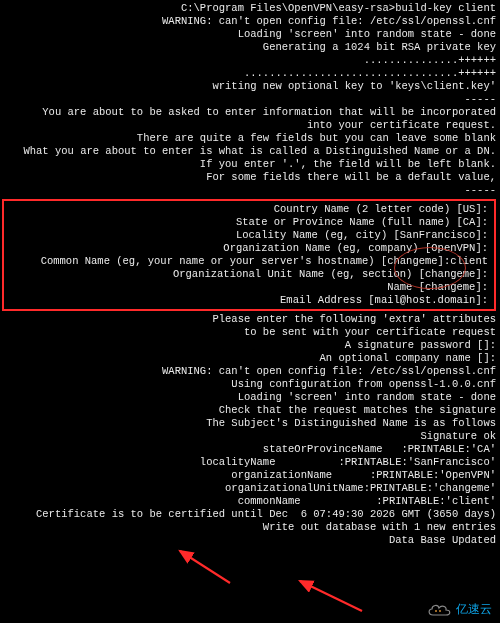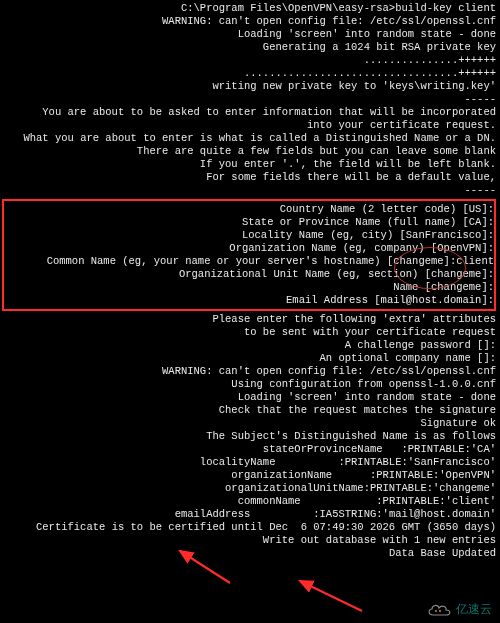--- a/index.html
+++ b/index.html
@@ -9,21 +9,21 @@
     font-family: "Consolas", "Courier New", monospace;
     font-size: 10.5px;
     line-height: 13px;
     color: #eaeaea;
     position: relative;
     padding: 2px 4px;
   }
   .line { white-space: pre; text-align: right; }
   .red-box {
     border: 2px solid #ff2a2a;
-    padding: 2px 0;
+    padding: 2px 6px;
     margin: 2px 0 2px -2px;
     position: relative;
   }
   .red-ellipse {
     position: absolute;
     border: 1.5px solid #c0392b;
     border-radius: 50%;
     width: 72px; height: 42px;
     right: 28px; top: 46px;
     pointer-events: none;
@@ -31,21 +31,21 @@
   }
   .arrow {
     position: absolute;
     pointer-events: none;
   }
   .arrow svg { display: block; }
   .watermark {
     position: absolute;
     right: 8px; bottom: 6px;
     display: flex; align-items: center; gap: 4px;
-    color: #0f766e; font-size: 12px;
+    color: #0ea5e9; font-size: 12px;
     font-family: Arial, sans-serif;
   }
   .cloud {
     position: relative;
     width: 26px; height: 16px;
   }
   .cloud svg { display:block; }
 </style>
 </head>
 <body>
@@ -53,26 +53,26 @@
 <div id="terminal">
 
   <div class="line">C:\Program Files\OpenVPN\easy-rsa&gt;build-key client</div>
 
   <div id="pre-box">
       <div class="line">WARNING: can't open config file: /etc/ssl/openssl.cnf</div>
       <div class="line">Loading 'screen' into random state - done</div>
       <div class="line">Generating a 1024 bit RSA private key</div>
       <div class="line">...............++++++</div>
       <div class="line">..................................++++++</div>
-      <div class="line">writing new private key to 'keys\writing.key'</div>
+      <div class="line">writing new optional key to 'keys\client.key'</div>
       <div class="line">-----</div>
       <div class="line">You are about to be asked to enter information that will be incorporated</div>
       <div class="line">into your certificate request.</div>
+      <div class="line">There are quite a few fields but you can leave some blank</div>
       <div class="line">What you are about to enter is what is called a Distinguished Name or a DN.</div>
-      <div class="line">There are quite a few fields but you can leave some blank</div>
       <div class="line">If you enter '.', the field will be left blank.</div>
       <div class="line">For some fields there will be a default value,</div>
       <div class="line">-----</div>
     </div>
 
   <div class="red-box">
     <div id="box-lines">
         <div class="line">Country Name (2 letter code) [US]:</div>
         <div class="line">State or Province Name (full name) [CA]:</div>
         <div class="line">Locality Name (eg, city) [SanFrancisco]:</div>
@@ -81,34 +81,33 @@
         <div class="line">Organizational Unit Name (eg, section) [changeme]:</div>
         <div class="line">Name [changeme]:</div>
         <div class="line">Email Address [mail@host.domain]:</div>
       </div>
     <div class="red-ellipse"></div>
   </div>
 
   <div id="post-box">
       <div class="line">Please enter the following 'extra' attributes</div>
       <div class="line">to be sent with your certificate request</div>
-      <div class="line">A challenge password []:</div>
+      <div class="line">A signature password []:</div>
       <div class="line">An optional company name []:</div>
       <div class="line">WARNING: can't open config file: /etc/ssl/openssl.cnf</div>
       <div class="line">Using configuration from openssl-1.0.0.cnf</div>
       <div class="line">Loading 'screen' into random state - done</div>
       <div class="line">Check that the request matches the signature</div>
+      <div class="line">The Subject's Distinguished Name is as follows</div>
       <div class="line">Signature ok</div>
-      <div class="line">The Subject's Distinguished Name is as follows</div>
       <div class="line">stateOrProvinceName   :PRINTABLE:'CA'</div>
       <div class="line">localityName          :PRINTABLE:'SanFrancisco'</div>
       <div class="line">organizationName      :PRINTABLE:'OpenVPN'</div>
       <div class="line">organizationalUnitName:PRINTABLE:'changeme'</div>
       <div class="line">commonName            :PRINTABLE:'client'</div>
-      <div class="line">emailAddress          :IA5STRING:'mail@host.domain'</div>
       <div class="line">Certificate is to be certified until Dec  6 07:49:30 2026 GMT (3650 days)</div>
       <div class="line"></div>
       <div class="line"></div>
       <div class="line">Write out database with 1 new entries</div>
       <div class="line">Data Base Updated</div>
     </div>
 
 </div>
 
 <div class="arrow" style="left:170px; top:545px;">

